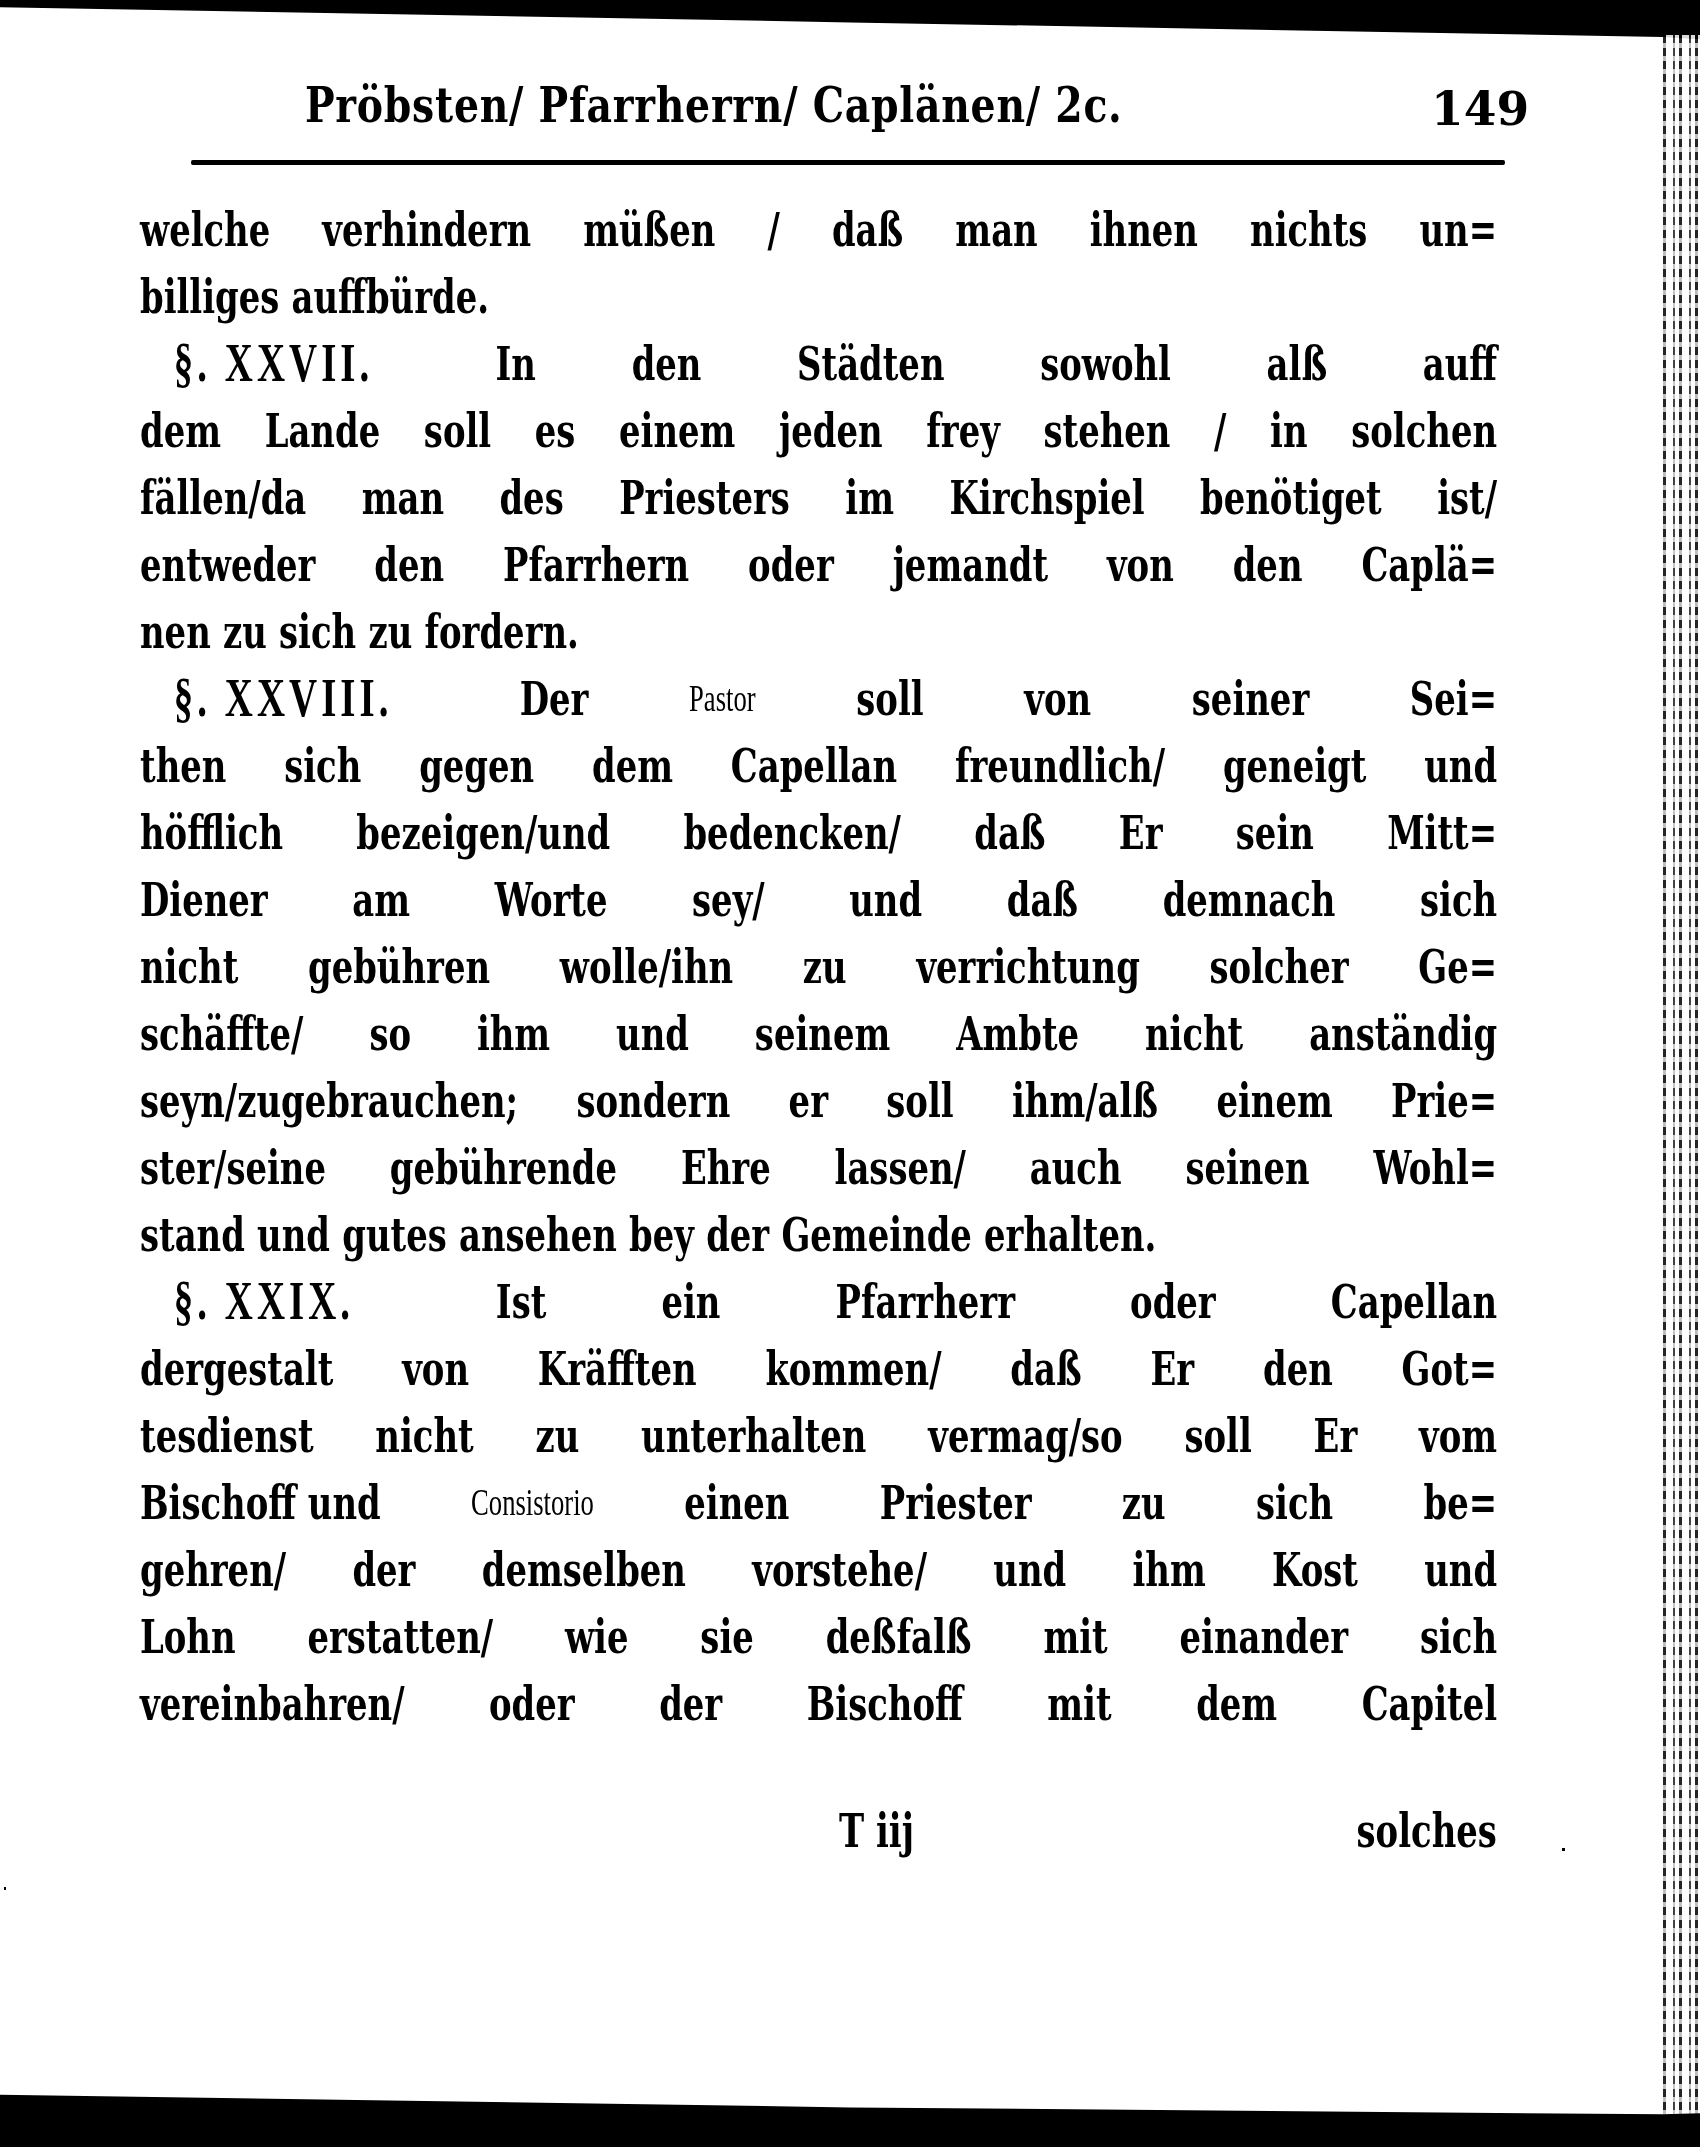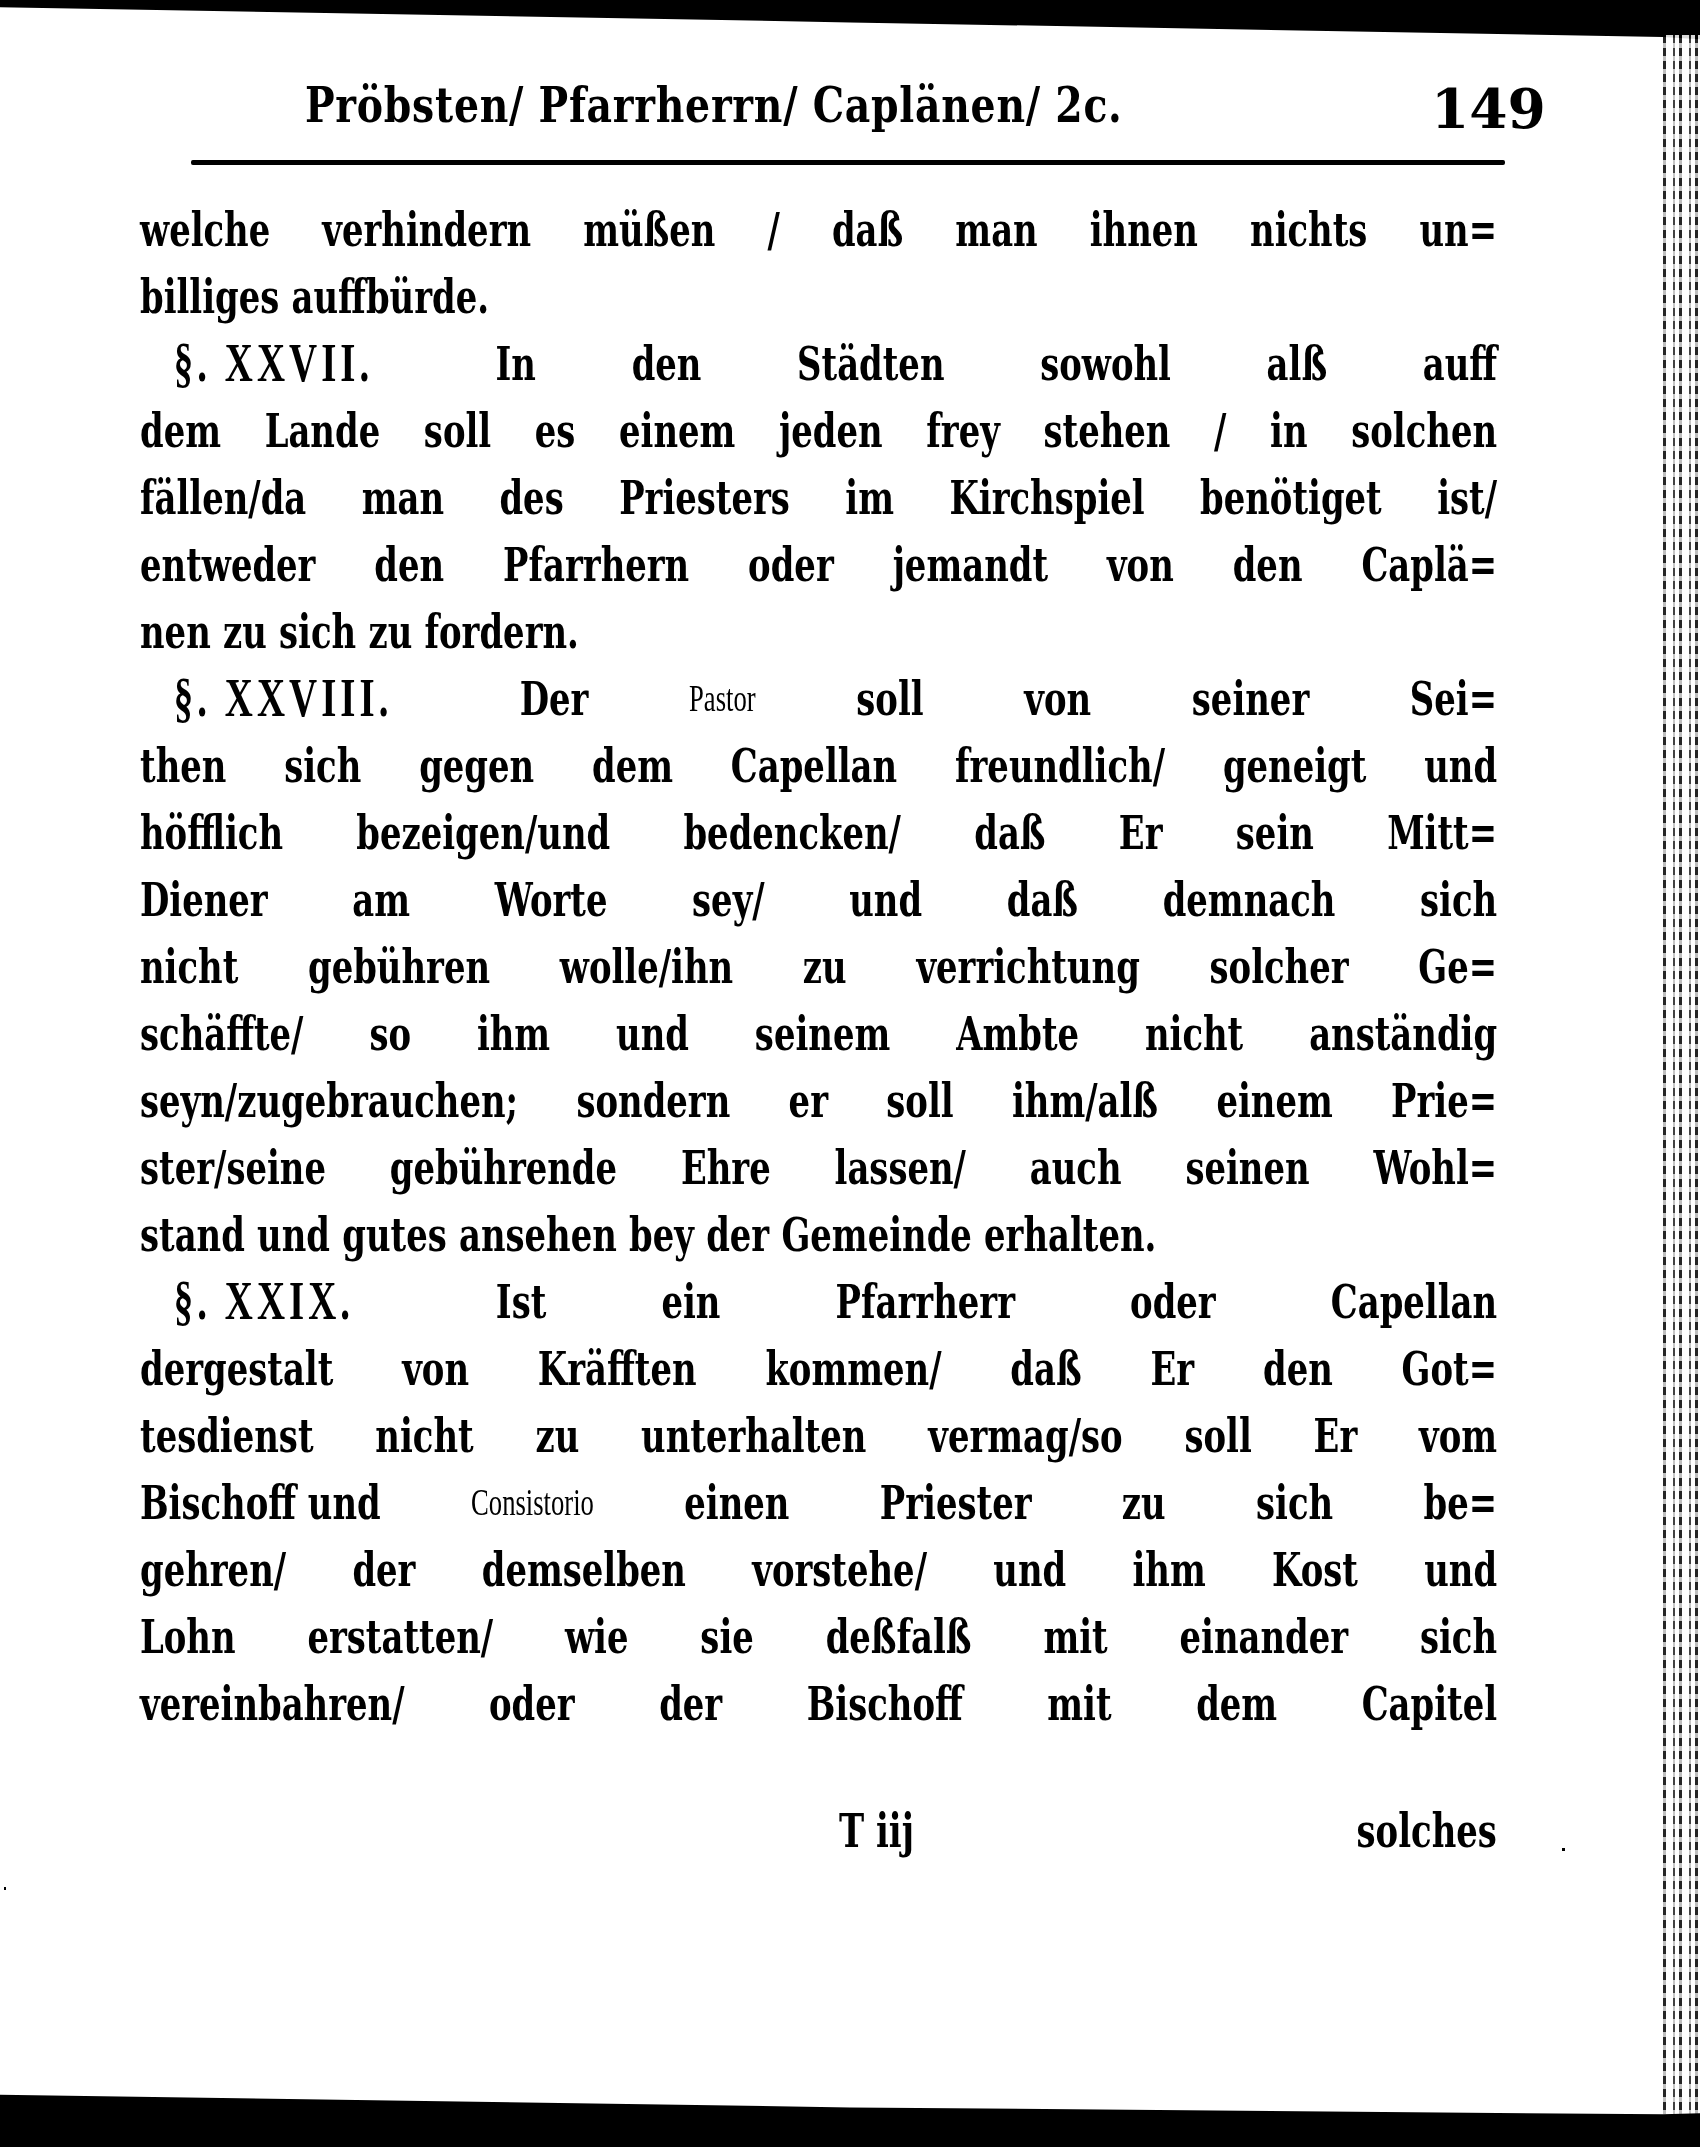--- a/index.html
+++ b/index.html
@@ -33,21 +33,21 @@
   .running-head {
     position: absolute; top: 73px; left: 305px;
     font-family: "DejaVu Serif", serif; font-weight: bold;
     font-size: 48px; line-height: 65px; letter-spacing: 0.9px;
     transform: scaleX(0.82); transform-origin: left center;
     white-space: nowrap;
   }
   .page-number {
     position: absolute; top: 76px; left: 1431px;
     font-family: "DejaVu Serif", serif; font-weight: bold;
-    font-size: 55px; line-height: 65px;
+    font-size: 47px; line-height: 65px;
   }
   .head-rule {
     position: absolute; left: 191px; top: 160px; width: 1314px; height: 4.7px;
     background: #000; border-radius: 1.9px;
   }
   .body-text {
     position: absolute; left: 140px; top: 196px; width: 1357px;
   }
   .line {
     height: 67px; line-height: 67px;

